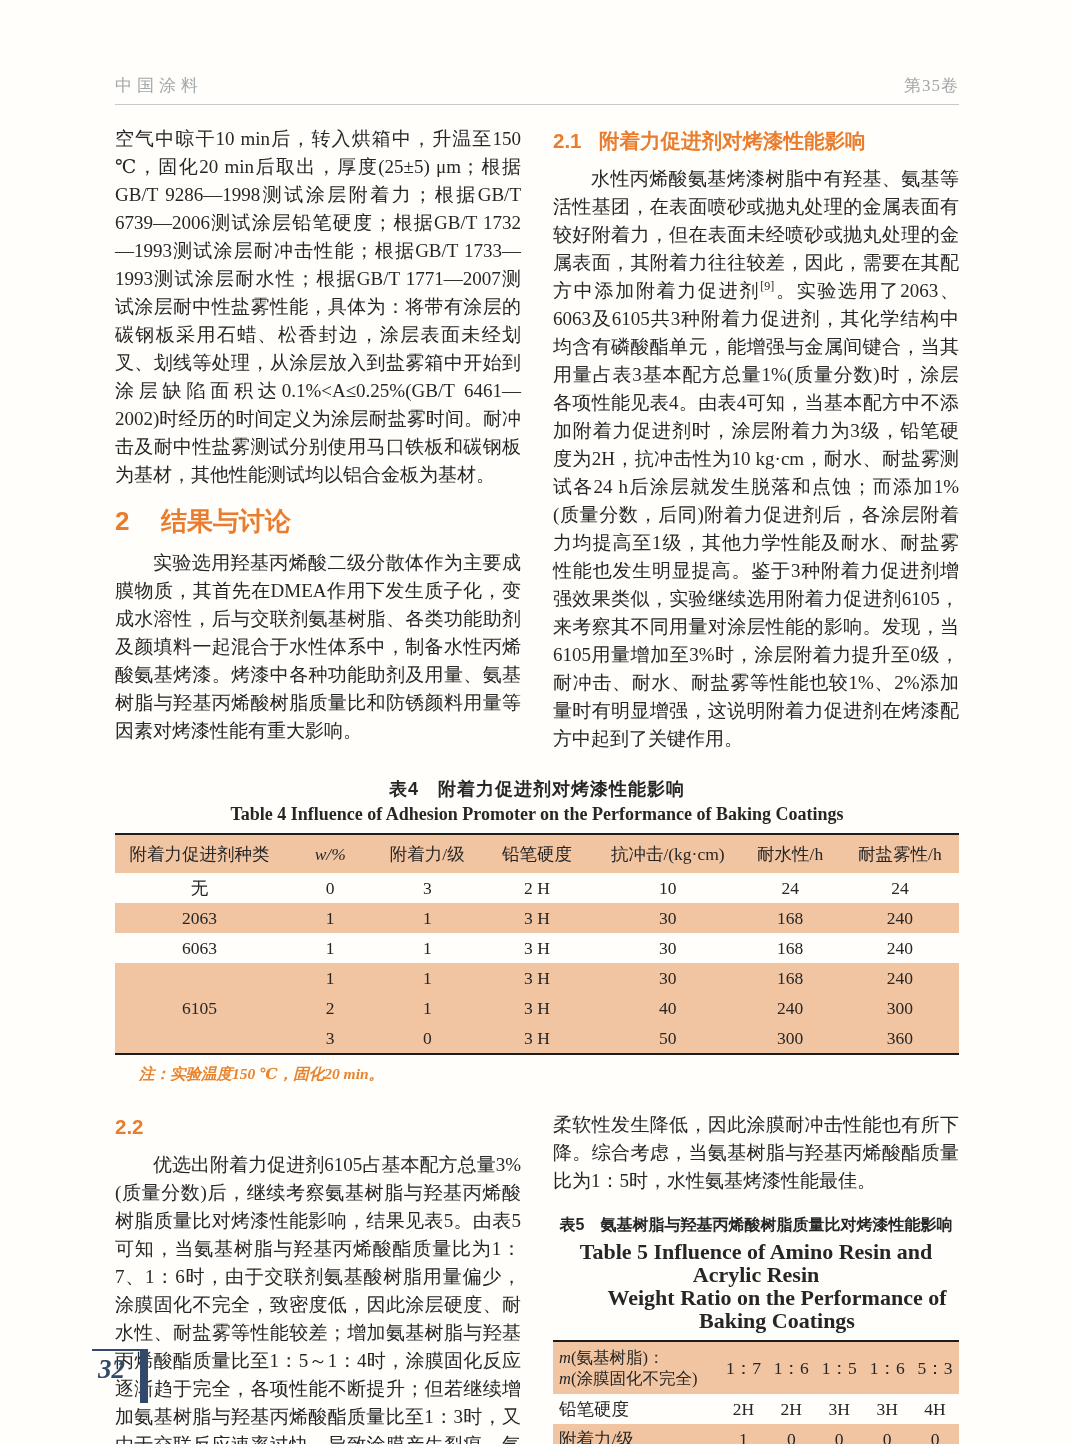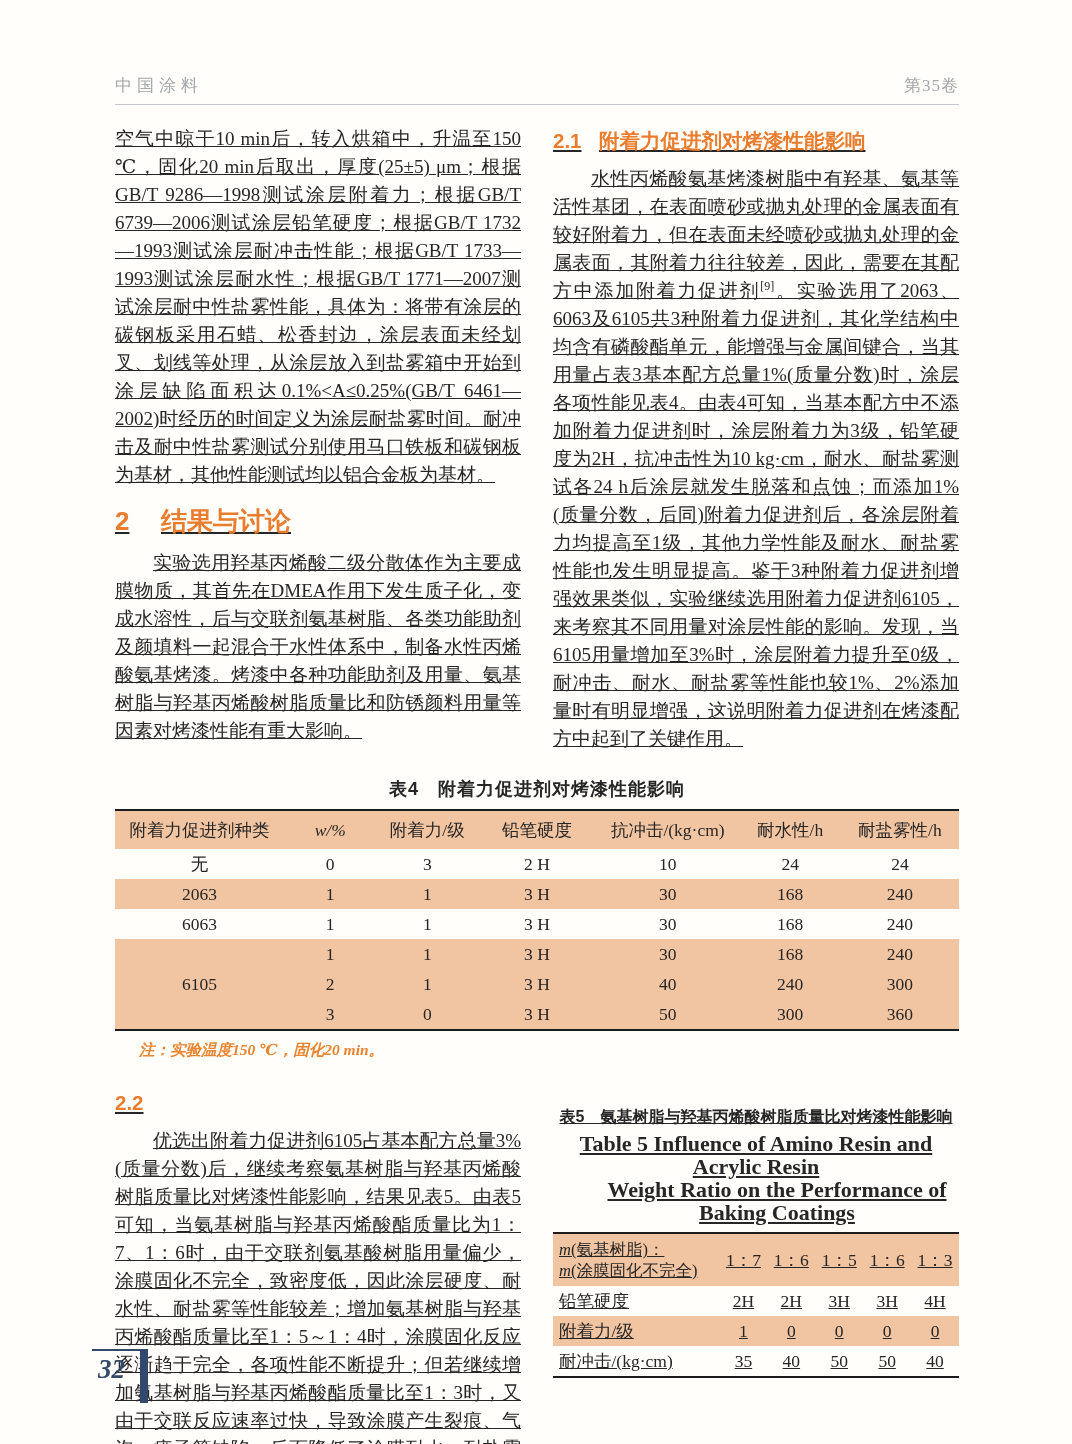--- a/index.html
+++ b/index.html
@@ -13,21 +13,21 @@
   
   .runhead{
     margin-top:74px;display:flex;justify-content:space-between;align-items:flex-end;
     border-bottom:1.5px solid #c6c9cb;padding-bottom:7px;
     font-size:17px;color:#a2a7aa;
   }
   .runhead .journal{letter-spacing:5px;}
   .runhead .volume{letter-spacing:1px;}
 
   
-  .row{display:flex;gap:32px;text-decoration:underline;}
+  .row{display:flex;gap:32px;}
   .col{width:410px;}
   .row1{margin-top:20px;}
   .row2{margin-top:26px;}
 
   p.body{font-size:19px;line-height:28px;text-align:justify;margin:0;}
   p.indent{text-indent:2em;}
   sup{font-size:12px;line-height:0;}
 
   .sec-main{
     display:flex;color:#e97c2d;font-family:"Liberation Sans","DejaVu Sans",sans-serif;
@@ -110,20 +110,21 @@
         <div class="sec-sub">
           <span class="num">2.1</span>
           <span class="ttl">附着力促进剂对烤漆性能影响</span>
         </div>
         <p class="body indent"><span>水性丙烯酸氨基烤漆树脂中有羟基、氨基等活性基团，在表面喷砂或抛丸处理的金属表面有较好附着力，但在表面未经喷砂或抛丸处理的金属表面，其附着力往往较差，因此，需要在其配方中添加附着力促进剂</span><sup>[9]</sup><span>。实验选用了2063、6063及6105共3种附着力促进剂，其化学结构中均含有磷酸酯单元，能增强与金属间键合，当其用量占表3基本配方总量1%(质量分数)时，涂层各项性能见表4。由表4可知，当基本配方中不添加附着力促进剂时，涂层附着力为3级，铅笔硬度为2H，抗冲击性为10 kg·cm，耐水、耐盐雾测试各24 h后涂层就发生脱落和点蚀；而添加1%(质量分数，后同)附着力促进剂后，各涂层附着力均提高至1级，其他力学性能及耐水、耐盐雾性能也发生明显提高。鉴于3种附着力促进剂增强效果类似，实验继续选用附着力促进剂6105，来考察其不同用量对涂层性能的影响。发现，当6105用量增加至3%时，涂层附着力提升至0级，耐冲击、耐水、耐盐雾等性能也较1%、2%添加量时有明显增强，这说明附着力促进剂在烤漆配方中起到了关键作用。</span></p>
       </div>
     </div>
 
     <div class="t4block">
       <div class="cap-zh">表4　附着力促进剂对烤漆性能影响</div>
+      <div class="cap-en">Table 4   Influence of Adhesion Promoter on the Performance of Baking Coatings</div>
       <table id="table4">
         <colgroup>
           <col style="width:20%">
             <col style="width:11%">
             <col style="width:12%">
           <col style="width:14%">
             <col style="width:17%">
             <col style="width:12%">
             <col style="width:14%">
         </colgroup>
@@ -197,20 +198,21 @@
     </div>
 
     <div class="row row2">
       <div class="col">
         <div class="sec-sub">
           <span class="num">2.2</span>
         </div>
         <p class="body indent"><span>优选出附着力促进剂6105占基本配方总量3%(质量分数)后，继续考察氨基树脂与羟基丙烯酸树脂质量比对烤漆性能影响，结果见表5。由表5可知，当氨基树脂与羟基丙烯酸酯质量比为1：7、1：6时，由于交联剂氨基酸树脂用量偏少，涂膜固化不完全，致密度低，因此涂层硬度、耐水性、耐盐雾等性能较差；增加氨基树脂与羟基丙烯酸酯质量比至1：5～1：4时，涂膜固化反应逐渐趋于完全，各项性能不断提升；但若继续增加氨基树脂与羟基丙烯酸酯质量比至1：3时，又由于交联反应速率过快，导致涂膜产生裂痕、气泡、痱子等缺陷，反而降低了涂膜耐水、耐盐雾等性能</span></p>
       </div>
       <div class="col">
+        <p class="body">柔软性发生降低，因此涂膜耐冲击性能也有所下降。综合考虑，当氨基树脂与羟基丙烯酸酯质量比为1：5时，水性氨基烤漆性能最佳。</p>
         <div class="t5caps">
           <div class="cap-zh">表5　氨基树脂与羟基丙烯酸树脂质量比对烤漆性能影响</div>
           <div class="cap-en">Table 5   Influence of Amino Resin and Acrylic Resin</div>
           <div class="cap-en" style="margin-top:0;margin-left:42px;">Weight Ratio on the Performance of Baking Coatings</div>
         </div>
         <table id="table5">
           <colgroup>
             <col style="width:41%">
               <col style="width:11.8%">
               <col style="width:11.8%">
@@ -221,21 +223,21 @@
           <thead>
             <tr class="shade">
               <th class="ratiolabel">
                 <span class="ital">m</span><span>(氨基树脂)：</span><br>
                 <span class="ital">m</span><span>(涂膜固化不完全)</span>
               </th>
               <th>1：7</th>
               <th>1：6</th>
               <th>1：5</th>
               <th>1：6</th>
-              <th>1：3</th>
+              <th>5：3</th>
             </tr>
           </thead>
           <tbody>
             <tr>
               <td class="rowlabel">铅笔硬度</td>
               <td>2H</td>
               <td>2H</td>
               <td>3H</td>
               <td>3H</td>
               <td>4H</td>

